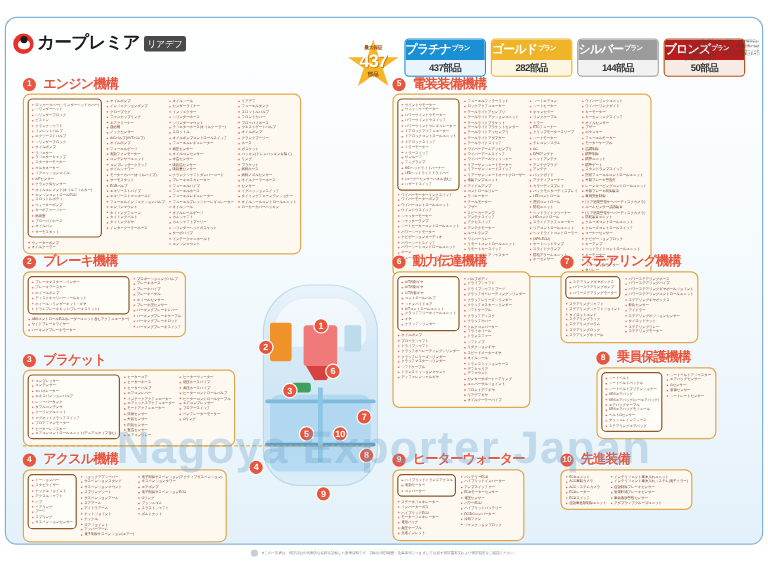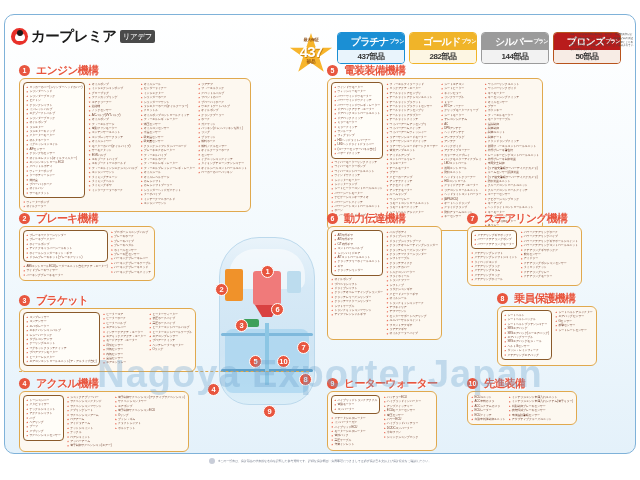--- a/index.html
+++ b/index.html
@@ -90,21 +90,21 @@
   
   .plans {
     position: absolute; left: 332px; top: 17px;
     display: flex; gap: 4px;
   }
   .plan {
     width: 68px; border-radius: 4px; overflow: hidden;
     border: 1.2px solid #bbb; background: #fff;
   }
   .plan-top {
-    height: 17px; display: flex; align-items: center; justify-content: flex-end;
+    height: 17px; display: flex; align-items: center; justify-content: flex-start;
     color: #fff; font-weight: bold; font-size: 10px; letter-spacing: -0.8px;
     line-height: 1;
   }
   .plan-top small { font-size: 5.5px; margin-left: 1px; font-weight: bold; }
   .plan-bot {
     height: 13px; display: flex; align-items: center; justify-content: center;
     font-size: 8px; font-weight: bold; color: #333; letter-spacing: -0.5px;
   }
   .plan.platinum { border-color:#1b8fd4; } .plan.platinum .plan-top { background:#1b8fd4; }
   .plan.platinum .plan-bot { background:#e9f4fc; }

